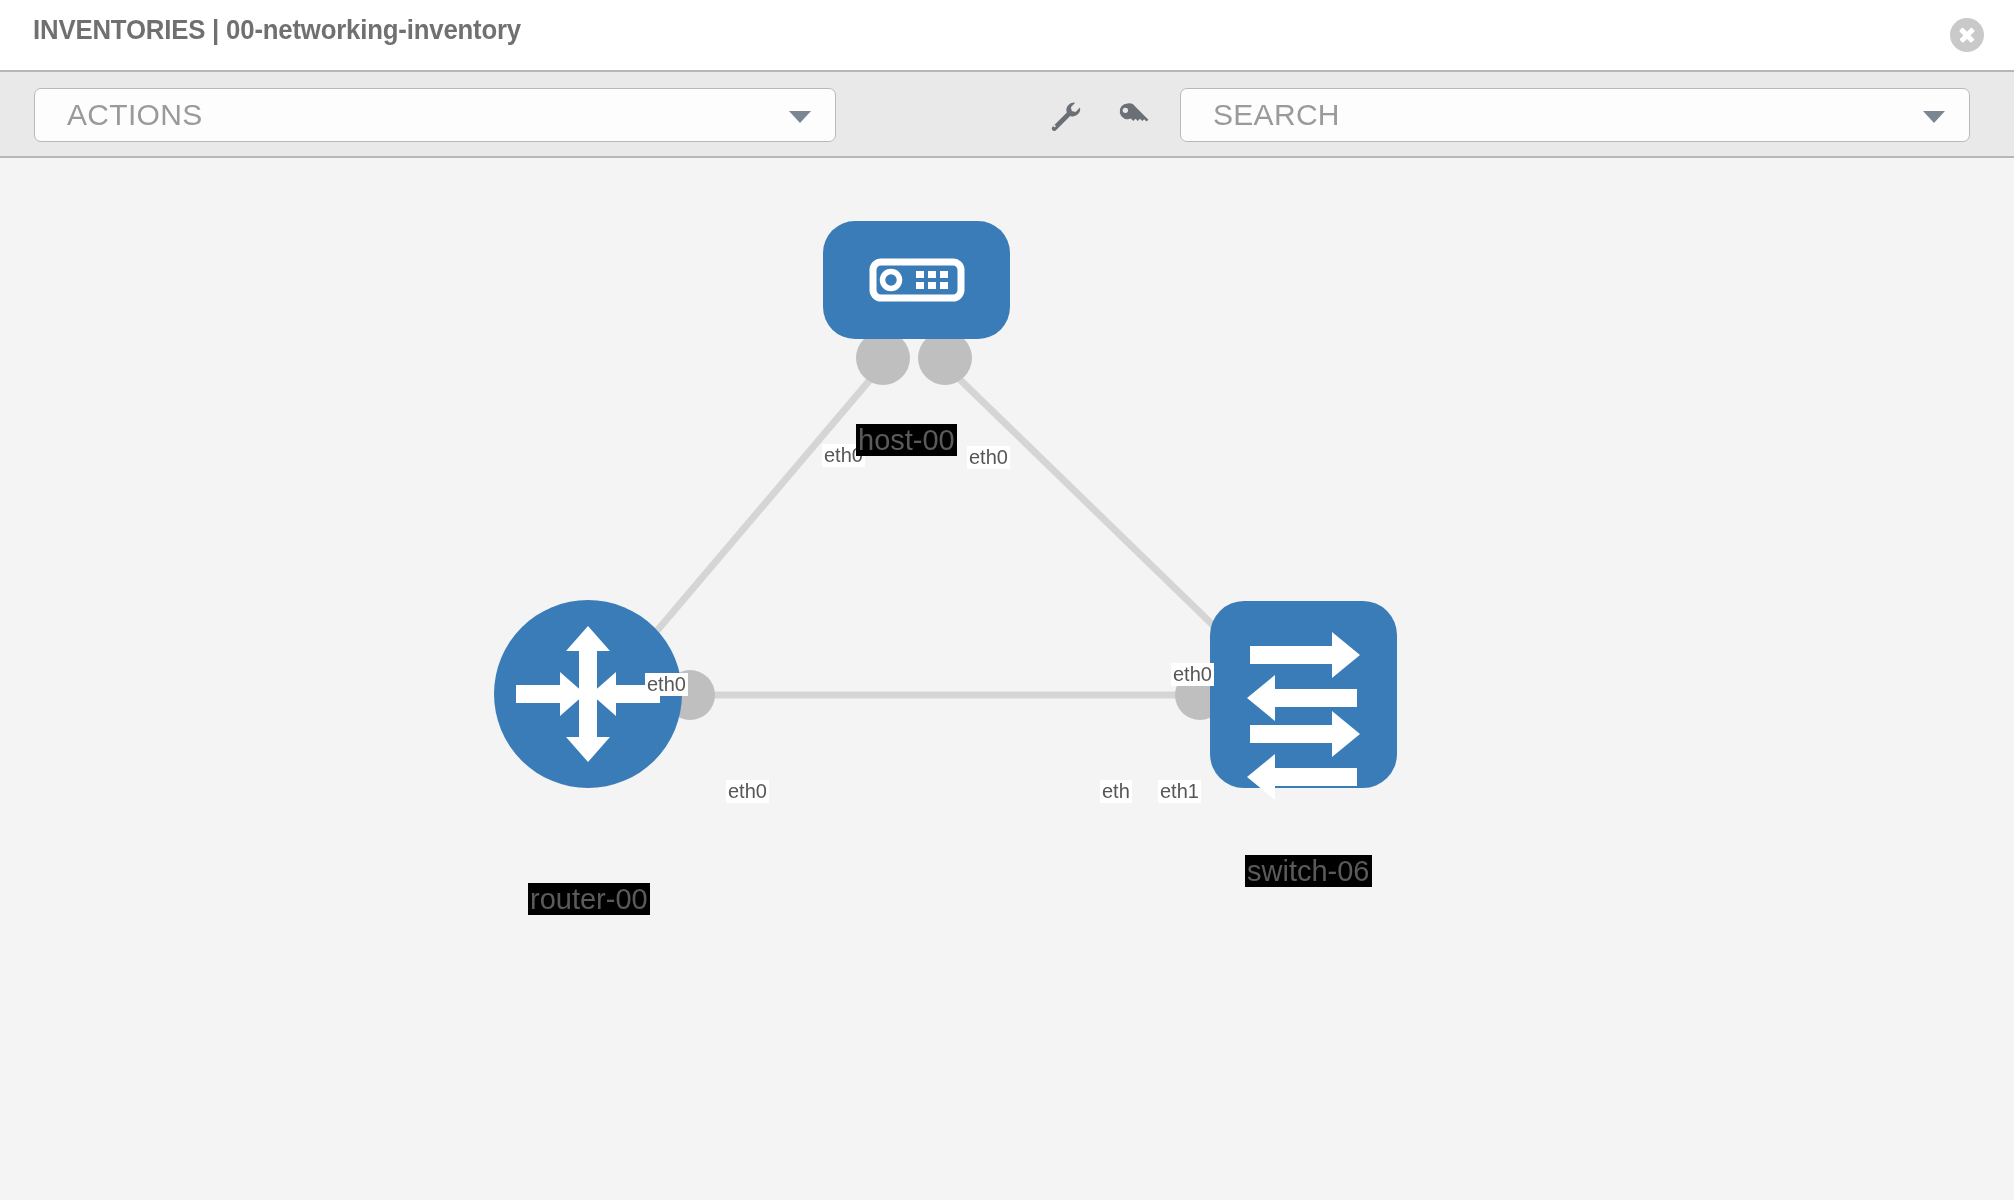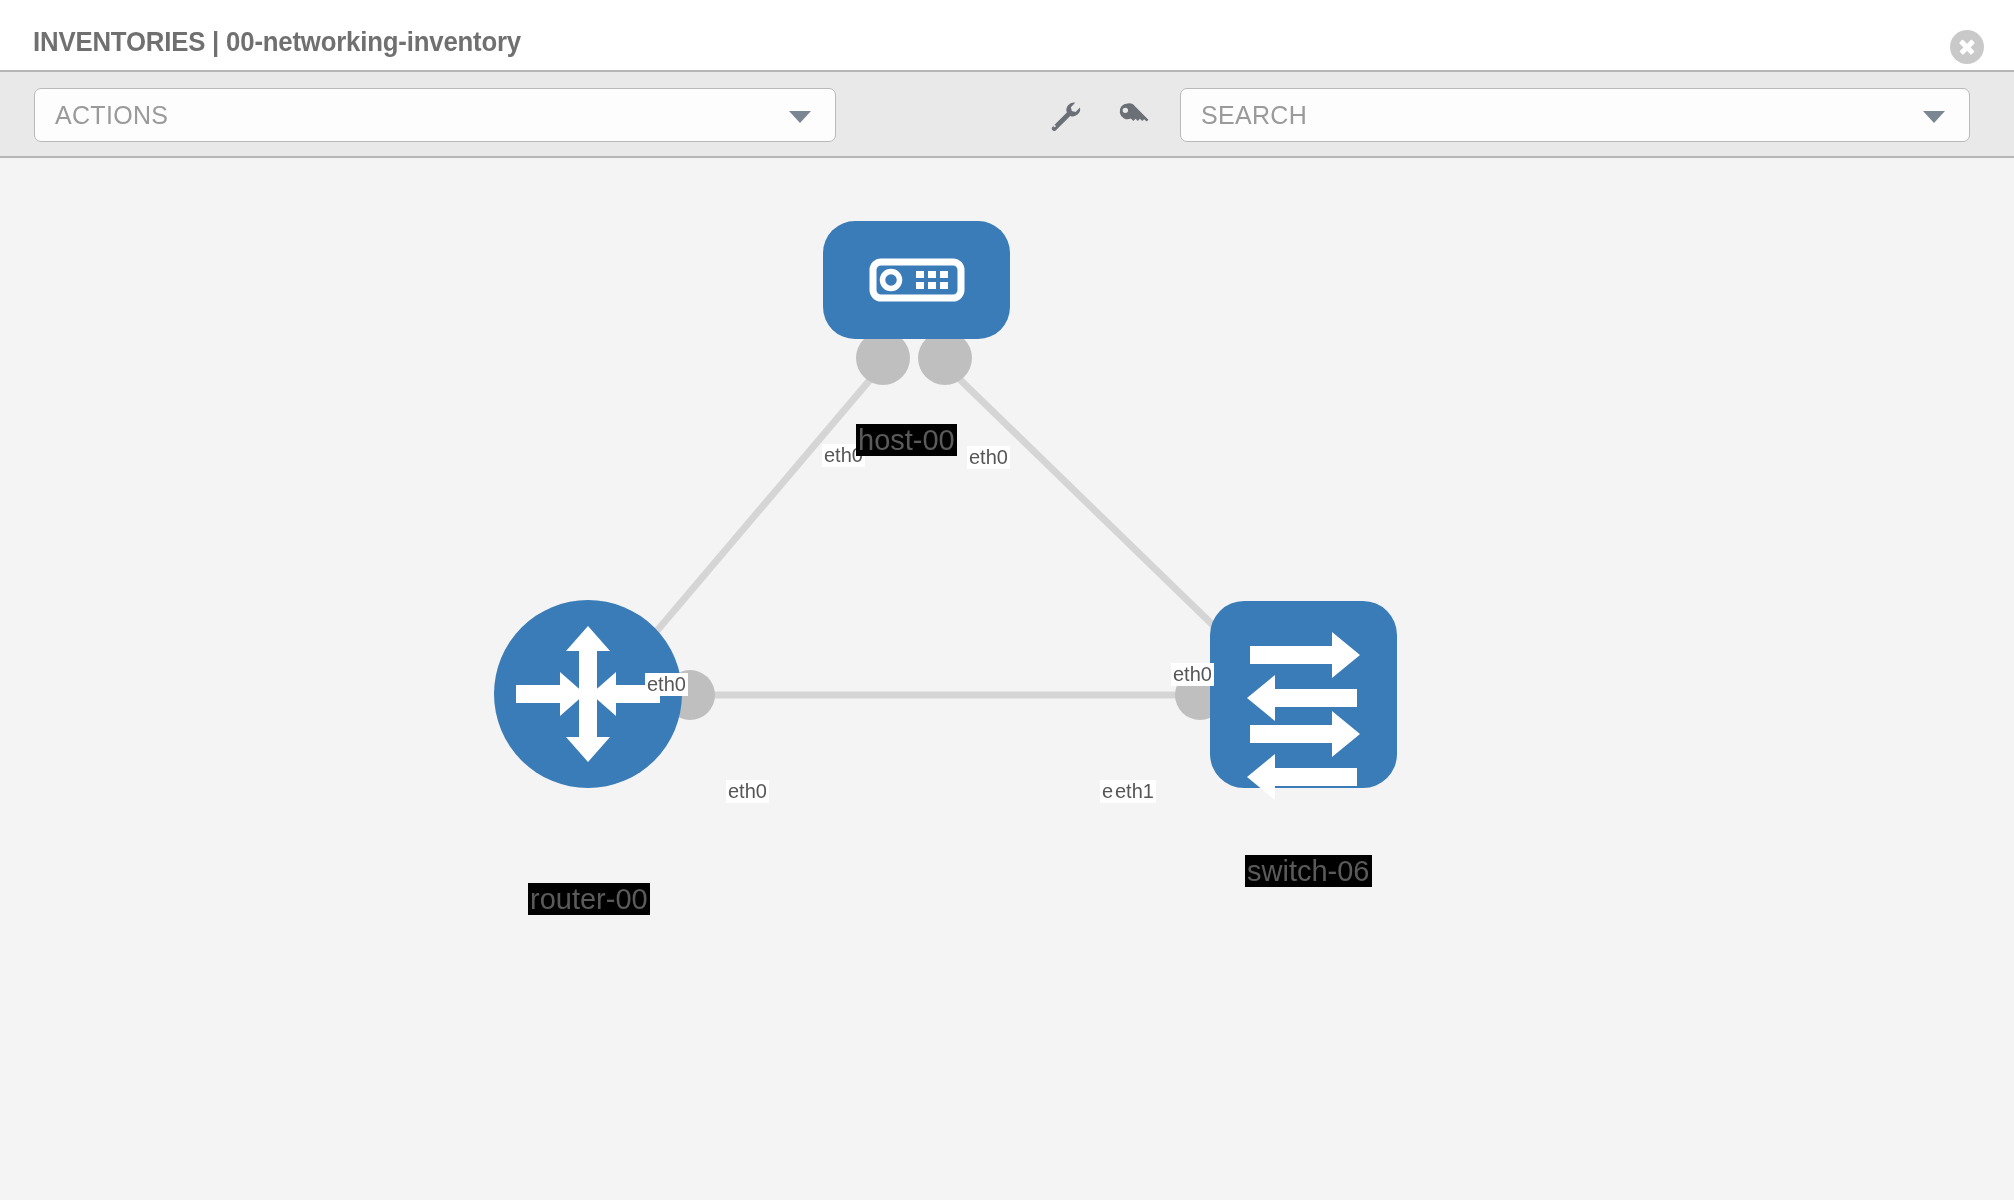--- a/index.html
+++ b/index.html
@@ -8,21 +8,20 @@
     background: #ffffff;
     font-family: "Liberation Sans", sans-serif;
     overflow: hidden;
   }
   #app { position: relative; width: 2014px; height: 1200px; }
 
   
   .header {
     position: absolute; left: 0; top: 0; width: 2014px; height: 70px;
     background: #ffffff;
-    margin-top: 12px;
   }
   .page-title {
     position: absolute; left: 33px; top: 14px;
     font-size: 28px; font-weight: bold; color: #707070;
     letter-spacing: -0.2px;
     font-family: "Liberation Sans Narrow", "Liberation Sans", sans-serif;
     transform: scaleX(0.92); transform-origin: left center;
     white-space: nowrap;
   }
   .close-btn {
@@ -45,21 +44,21 @@
     border-bottom: 2px solid #b6b6b6;
   }
   .select-box {
     position: absolute; background: #fdfdfd;
     border: 1.5px solid #b9b9b9; border-radius: 7px;
     height: 54px; display: flex; align-items: center; cursor: pointer;
   }
   .actions-select { left: 34px; top: 16px; width: 802px; }
   .search-select  { left: 1180px; top: 16px; width: 790px; }
   .select-text {
-    font-size: 25px; color: #9a9a9a; padding-left: 20px;
+    font-size: 30px; color: #9a9a9a; padding-left: 32px;
     font-family: "Liberation Sans Narrow", "Liberation Sans", sans-serif;
     letter-spacing: 0.3px;
   }
   .caret {
     position: absolute; right: 24px; top: 50%;
     width: 0; height: 0; margin-top: -4px;
     border-left: 11px solid transparent;
     border-right: 11px solid transparent;
     border-top: 12px solid #7b8693;
   }
@@ -182,19 +181,19 @@
 
     <div class="edge-label" style="left:822px;  top:286px;">eth0</div>
     <div class="node-label" style="left:856px;  top:266px;">host-00</div>
     <div class="edge-label" style="left:967px;  top:288px;">eth0</div>
 
     <div class="edge-label" style="left:645px;  top:515px;">eth0</div>
     <div class="edge-label" style="left:1171px; top:505px;">eth0</div>
 
     <div class="edge-label" style="left:726px;  top:622px;">eth0</div>
     <div class="edge-label" style="left:1100px; top:622px;">eth</div>
-    <div class="edge-label" style="left:1113px; top:622px;">eth1</div>
+    <div class="edge-label" style="left:1158px; top:622px;">eth1</div>
 
     <div class="node-label" style="left:528px;  top:697px;margin-top:28px;">router-00</div>
     <div class="node-label" style="left:1245px; top:697px;">switch-06</div>
 
   </div>
 </div>
 
 </body></html>

